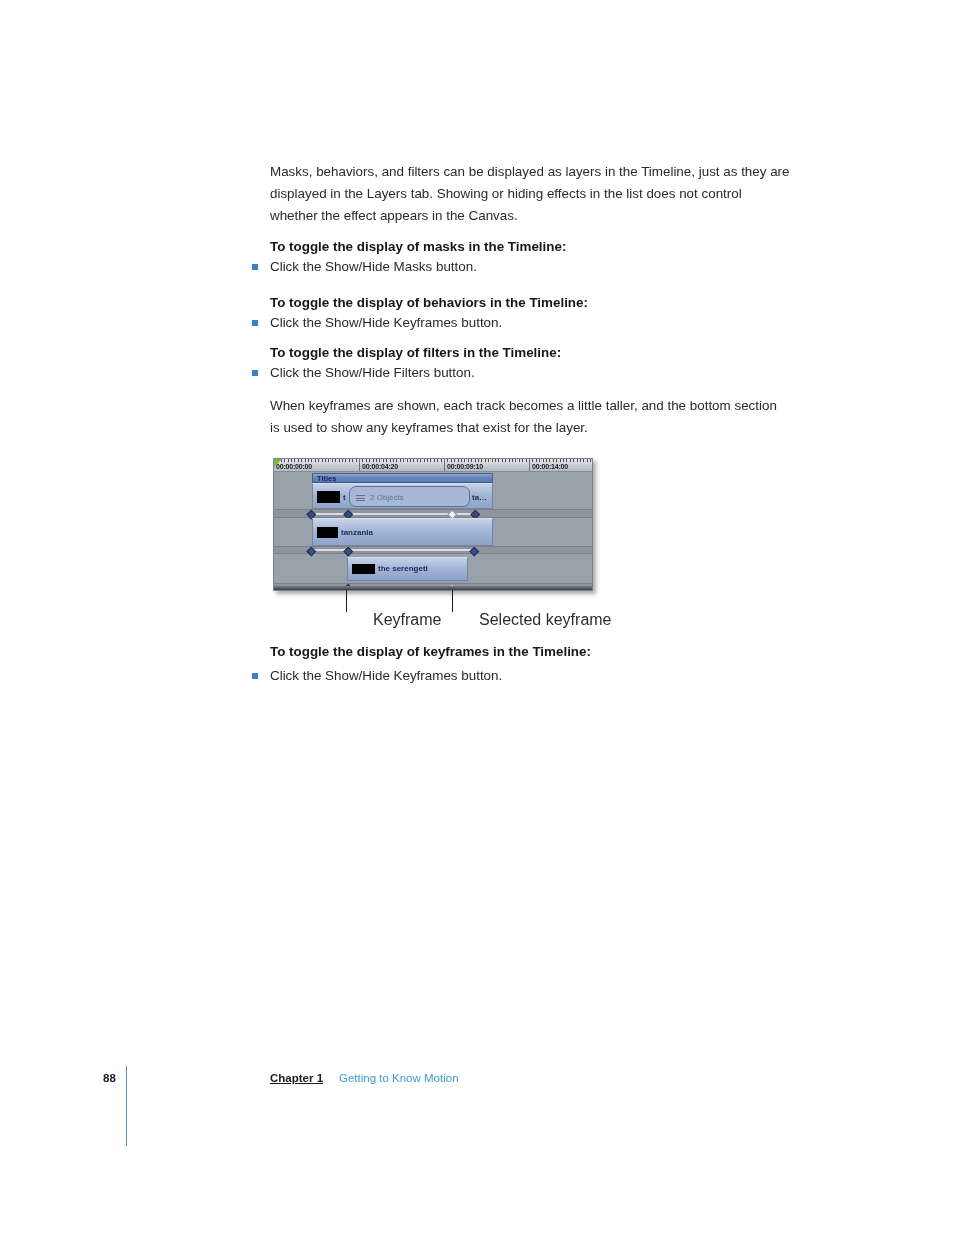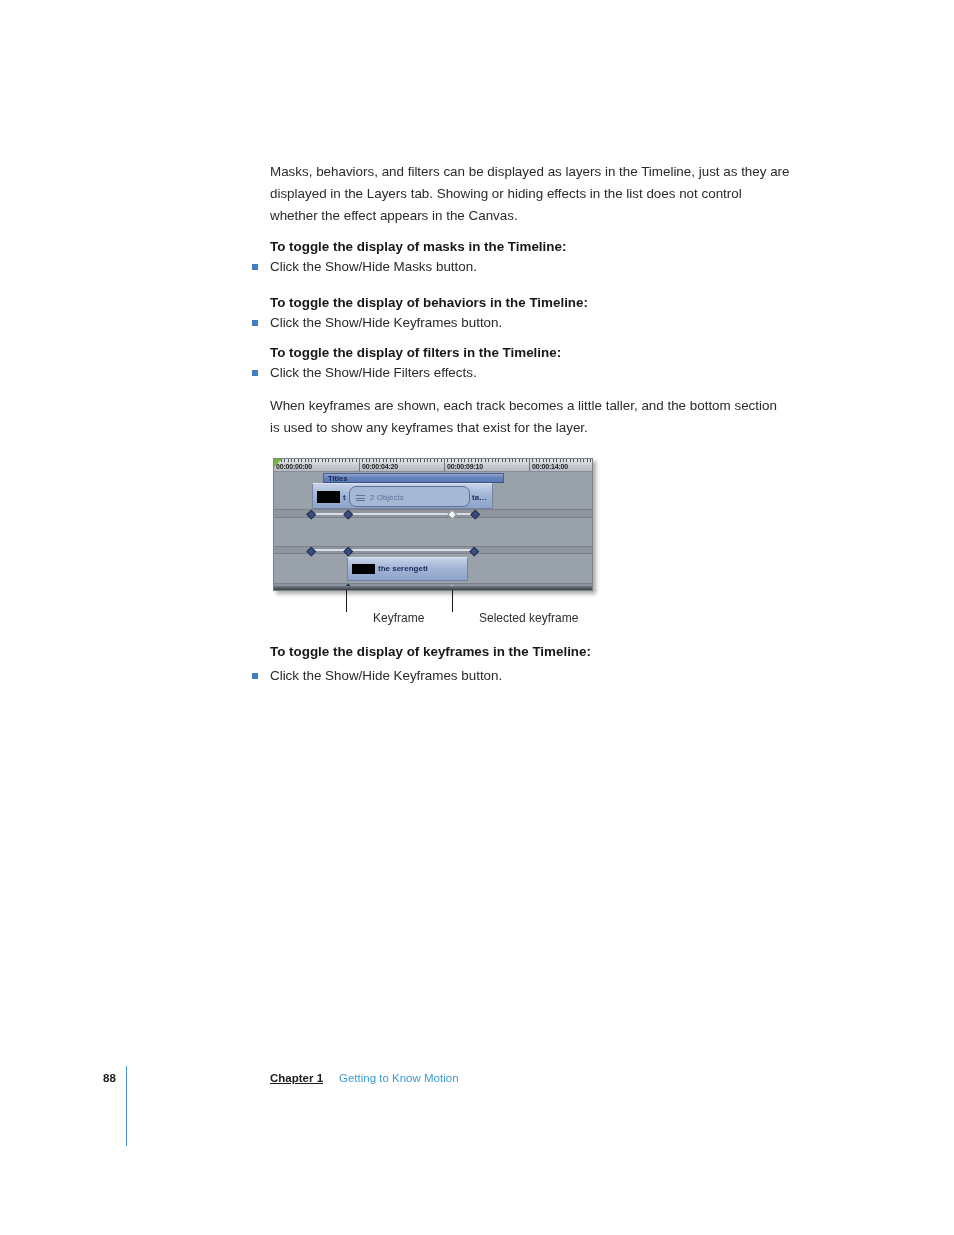--- a/index.html
+++ b/index.html
@@ -60,21 +60,21 @@
   }
   .tl-body {
     position: absolute; top: 13px; left: 0; width: 318px; height: 118px;
     background: #99a1ab; overflow: hidden;
   }
   .titles-header {
     position: absolute; left: 38px; top: 1px; width: 181px; height: 10px;
     background: linear-gradient(180deg, #93a7cd 0%, #6683b9 45%, #5d7bb4 100%);
     border: 1px solid #49619a; border-bottom-color: #3d5185;
     font-size: 7.5px; font-weight: 700; color: #15265c;
-    padding-left: 4px; line-height: 9px; margin-left: 11px;
+    padding-left: 4px; line-height: 9px;
   }
   .track-bar {
     position: absolute; left: 38px; width: 181px;
     background: linear-gradient(180deg, #c6d2e7 0%, #a3b6d6 45%, #8da3c8 100%);
     border: 1px solid #76849f; border-top-color: #d9e1ef;
   }
   .black-rect { position: absolute; background: #000; }
   .tiny-label {
     position: absolute; font-size: 8px; font-weight: 700; color: #1b2b5e;
     font-family: "Liberation Sans", sans-serif; white-space: nowrap;
@@ -101,21 +101,21 @@
     background: #3a4e7e; border: 1px solid #202e52;
   }
   .kf-diamond.selected { background: #ffffff; border-color: #7d8591; }
   .tl-bottom-band {
     position: absolute; left: 0; bottom: 0; width: 318px; height: 4px;
     background: linear-gradient(180deg, #767d86 0%, #3a4048 100%);
   }
 
   
   .callout-line { width: 1px; height: 22px; background: #1a1a1a; }
-  .callout-label { font-size: 12px; color: #2e2e2e; padding-left: 22px; }
+  .callout-label { font-size: 16px; color: #2e2e2e; padding-left: 22px; }
 
   
   .footer-pagenum { left: 103px; top: 1072px; font-size: 11.5px; font-weight: 700; color: #1c1c1c; }
   .footer-rule { left: 126px; top: 1066px; width: 1px; height: 80px; background: #4a90d9; }
   .footer-chapter { left: 270px; top: 1072px; font-size: 11.5px; font-weight: 700; color: #1c1c1c; text-decoration: underline; }
   .footer-link { left: 339px; top: 1072px; font-size: 11.5px; color: #3d9bd5; text-decoration: none; }
 </style>
 </head>
 <body>
 
@@ -131,21 +131,21 @@
 
 <div class="abs toggle-heading" style="top:295px">To toggle the display of behaviors in the Timeline:</div>
 <div class="abs bullet-item" style="top:315px">
   <span class="bullet-sq"></span>
   <span class="bullet-text">Click the Show/Hide Keyframes button.</span>
 </div>
 
 <div class="abs toggle-heading" style="top:345px">To toggle the display of filters in the Timeline:</div>
 <div class="abs bullet-item" style="top:365px">
   <span class="bullet-sq"></span>
-  <span class="bullet-text">Click the Show/Hide Filters effects.</span>
+  <span class="bullet-text">Click the Show/Hide Filters button.</span>
 </div>
 
 <div class="abs para" style="top:395px">When keyframes are shown, each track becomes a little taller, and the bottom section
 is used to show any keyframes that exist for the layer.</div>
 
 <div class="abs figure">
   <div class="ruler">
     <div class="ruler-ticks"></div>
     <span class="ruler-label" style="left:2px">00:00:00:00</span>
     <span class="ruler-label" style="left:88px">00:00:04:20</span>
@@ -172,20 +172,24 @@
     </div>
 
     <div class="kf-strip" style="top:37px; height:9px">
       <span class="kf-line" style="left:37px; width:165px"></span>
       <span class="kf-diamond" style="left:33.5px; top:1px"></span>
       <span class="kf-diamond" style="left:70.5px; top:1px"></span>
       <span class="kf-diamond selected" style="left:174.5px; top:1px"></span>
       <span class="kf-diamond" style="left:197.5px; top:1px"></span>
     </div>
 
+    <div class="track-bar" style="top:46px; height:28px">
+      <span class="black-rect" style="left:4px; top:8px; width:21px; height:11px"></span>
+      <span class="tiny-label" style="left:28px; top:9px">tanzania</span>
+    </div>
 
     <div class="kf-strip" style="top:74px; height:8px">
       <span class="kf-line" style="left:37px; width:164px"></span>
       <span class="kf-diamond" style="left:33.5px; top:0.5px"></span>
       <span class="kf-diamond" style="left:70.5px; top:0.5px"></span>
       <span class="kf-diamond" style="left:196.5px; top:0.5px"></span>
     </div>
 
     <div class="track-bar" style="left:73px; top:85px; width:121px; height:24px">
       <span class="black-rect" style="left:4px; top:6px; width:23px; height:10px"></span>

